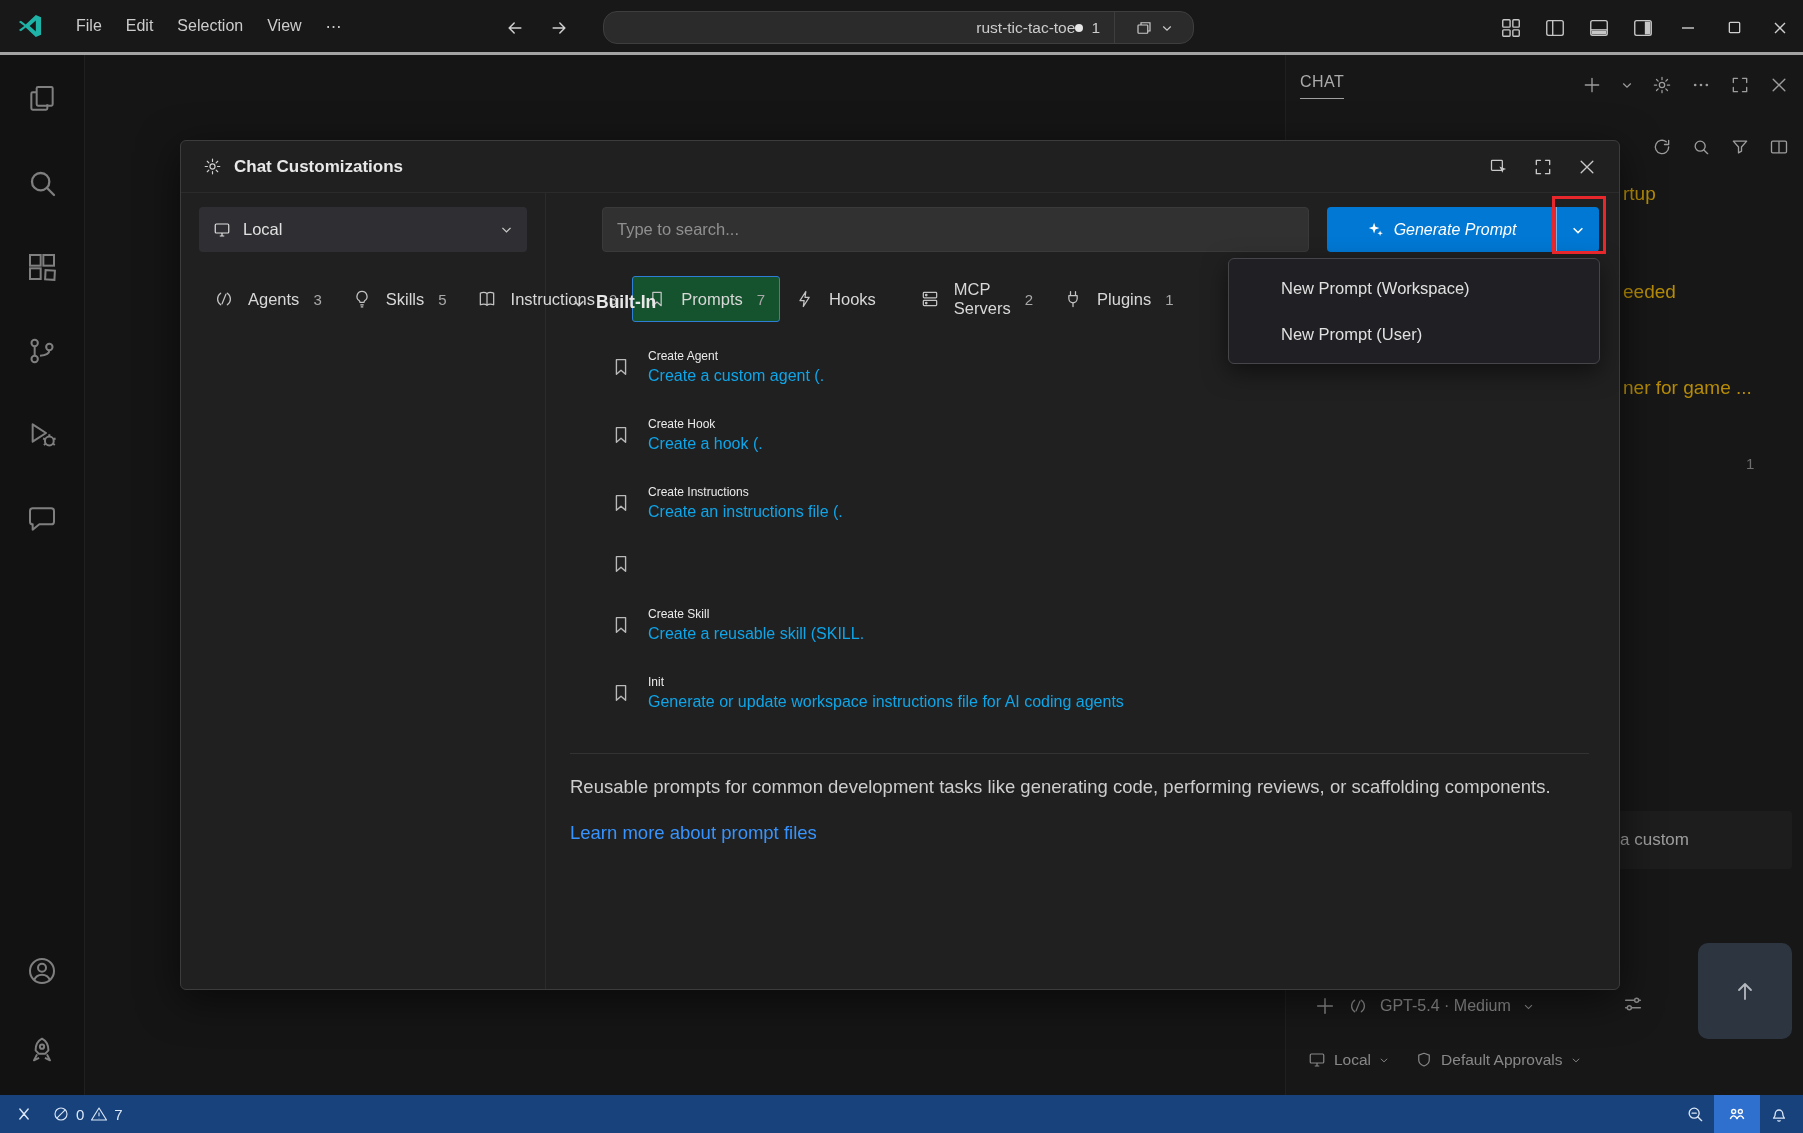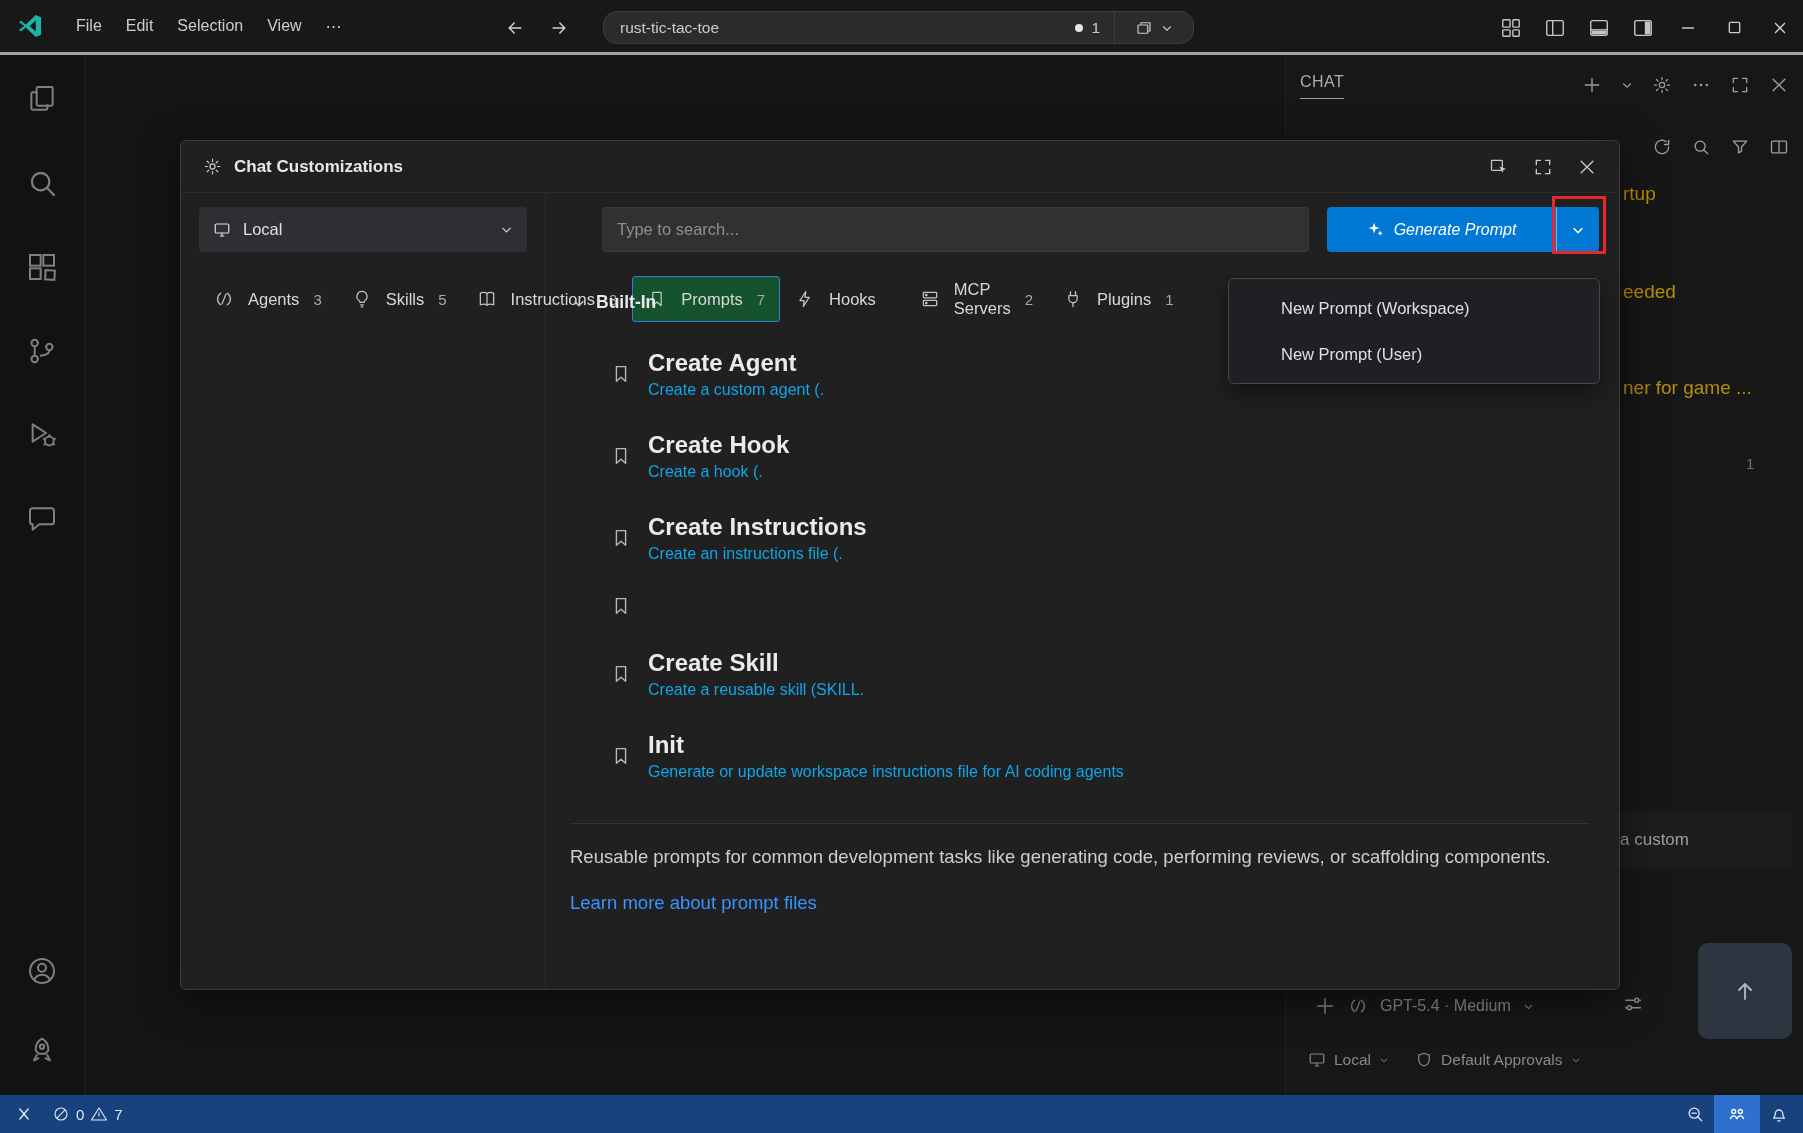--- a/index.html
+++ b/index.html
@@ -7,21 +7,21 @@
   body { font-family:"Liberation Sans", sans-serif; }
   svg { display:block; }
   .screen { position:relative; width:1803px; height:1133px; background:#1b1b1b; overflow:hidden; color:#ccc; }
 
   
   .titlebar { position:absolute; left:0; top:0; right:0; height:55px; background:#181818; border-bottom:3px solid #a3a3a3; display:flex; align-items:center; z-index:40; }
   .logo { margin-left:16px; }
   .menus { display:flex; margin-left:20px; }
   .menu-item { padding:5px 12px; font-size:16px; color:#cccccc; border-radius:5px; }
   .nav-arrows { position:absolute; left:505px; top:0; height:55px; display:flex; align-items:center; gap:24px; color:#cfcfcf; }
-  .cmd-center { position:absolute; left:603px; top:11px; width:591px; height:33px; background:#2b2b2b; border:1px solid #3e3e3e; border-radius:14px; display:flex; align-items:center; font-size:15.5px; color:#cccccc; }
+  .cmd-center { position:absolute; left:603px; top:11px; width:591px; height:33px; background:#2b2b2b; border:1px solid #3e3e3e; border-radius:14px; display:flex; align-items:center; font-size:15.5px; color:#cccccc;text-align:right; }
   .cmd-text { padding-left:16px; flex:1; }
   .cmd-dirty { display:flex; align-items:center; gap:8px; padding-right:14px; }
   .dot { width:8px; height:8px; border-radius:50%; background:#e6e6e6; }
   .cmd-sep { width:1px; align-self:stretch; background:#3e3e3e; }
   .cmd-sessions { width:78px; display:flex; align-items:center; justify-content:center; gap:8px; color:#c9c9c9; }
   .tb-right { position:absolute; right:0; top:0; height:55px; display:flex; align-items:center; }
   .tb-icon { padding:0 11px; color:#c6c6c6; }
   .win-ctl { width:46px; height:55px; display:flex; align-items:center; justify-content:center; color:#cfcfcf; }
 
   
@@ -74,28 +74,28 @@
   .dlg-search::placeholder { color:#8f8f8f; }
   .gen-btn { width:272px; height:45px; background:#0078d4; border-radius:4px; display:flex; align-items:stretch; color:#fff; font-size:16px; }
   .gen-main { flex:1; display:flex; align-items:center; justify-content:center; gap:10px;font-style:italic; }
   .gen-sep { width:1px; background:rgba(255,255,255,.45); }
   .gen-caret { width:42px; display:flex; align-items:center; justify-content:center; }
   .section-head { margin-top:40px; display:flex; align-items:center; gap:10px; padding-left:10px; color:#c9c9c9; }
   .section-title { font-size:17.5px; font-weight:bold; color:#e8e8e8; }
   .catalog { margin-top:20px; display:flex; flex-direction:column; }
   .citem { display:flex; align-items:center; gap:16px; padding:16px 0 16px 48px; }
   .citem .cicon { color:#b9b9b9; flex:none; }
-  .ctitle { font-size:24px; color:#ebebeb; margin-bottom:4px;font-weight:bold; }
+  .ctitle { font-size:12px; color:#ebebeb; margin-bottom:4px; }
   .cdesc { font-size:16px; color:#0ea5e9; }
   .dlg-divider { margin-top:26px; margin-left:8px; height:1px; background:#333; width:calc(100% - 18px); }
   .footer-text { margin-top:18px; padding-left:8px; font-size:18.5px; color:#cdcdcd; line-height:1.6; max-width:1040px; }
   .footer-link { margin-top:20px; padding-left:8px; font-size:18.5px; color:#3794ff; }
 
   
-  .ctx-menu { position:absolute; left:1228px; top:258px; width:372px; background:#202024; border:1px solid #46464a; border-radius:6px; box-shadow:0 8px 24px rgba(0,0,0,.5); z-index:20; padding:6px 0;margin-top:20px; }
+  .ctx-menu { position:absolute; left:1228px; top:258px; width:372px; background:#202024; border:1px solid #46464a; border-radius:6px; box-shadow:0 8px 24px rgba(0,0,0,.5); z-index:20; padding:6px 0; }
   .ctx-item { height:46px; line-height:46px; padding-left:52px; font-size:16.5px; color:#e0e0e0; }
 
   
   .annotation { position:absolute; left:1552px; top:196px; width:54px; height:58px; border:3px solid #e8272c; z-index:30; }
 </style>
 </head>
 <body>
 
 <div class="screen">
 

